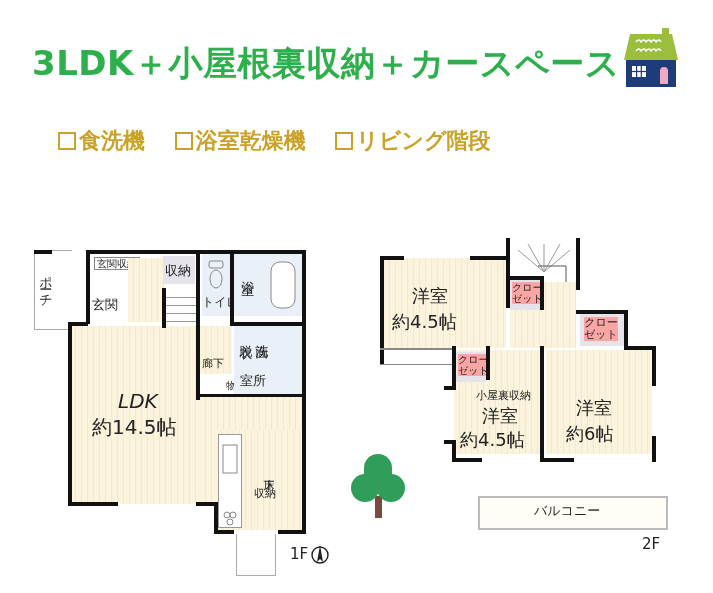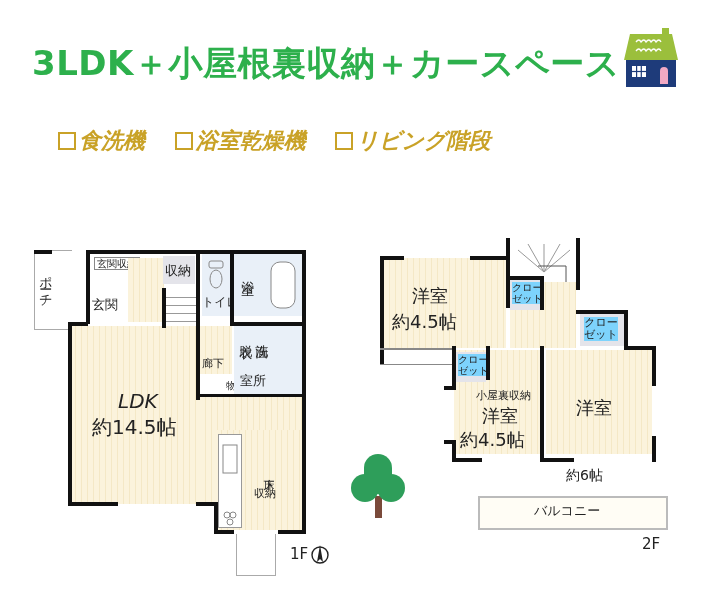--- a/index.html
+++ b/index.html
@@ -7,36 +7,36 @@
   body { position: relative; font-family: "DejaVu Sans", "Liberation Sans", sans-serif; }
 
   .title {
     position: absolute; left: 32px; top: 40px; height: 46px;
     font-size: 34px; font-weight: bold; color: #2db04c; letter-spacing: 0.5px;
     white-space: nowrap; line-height: 46px;
   }
   .house-icon { position: absolute; left: 622px; top: 26px; width: 58px; height: 62px; }
 
   .features { position: absolute; left: 58px; top: 122px; color: #c9a227; font-weight: bold; font-size: 22px; line-height: 38px; }
-  .features .row { white-space: nowrap; font-style: italic; }
+  .features .row { white-space: nowrap; }
   .features .item { display: inline-block; margin-right: 22px; }
   .features .box { display: inline-block; width: 18px; height: 18px; border: 2.5px solid #c9a227; vertical-align: -2px; margin-right: 3px; }
 
   .plan { position: absolute; }
   .wall { position: absolute; background: #111; }
   .thinwall { position: absolute; background: #888; }
   .room { position: absolute; }
   .floor-wood { background: repeating-linear-gradient(90deg, #fbf3dc 0 5px, #f4e8c6 5px 6px); }
   .floor-tile { background: #e9f0f8; }
   .floor-white { background: #ffffff; }
   .floor-gray { background: #e4e4ea; }
   .lbl { position: absolute; color: #222; text-align: center; line-height: 1.1; white-space: nowrap; }
   .vtext { writing-mode: vertical-rl; text-orientation: upright; letter-spacing: 2px; }
   .small { font-size: 10px; }
-  .closet-lbl { font-size: 10px; line-height: 11px; background: #7dd3fc; }
+  .closet-lbl { font-size: 10px; line-height: 11px; background: #fca5a5; }
 
   .tree { position: absolute; left: 350px; top: 452px; width: 56px; height: 68px; }
 </style>
 </head>
 <body>
 
 <div class="title">3LDK＋小屋根裏収納＋カースペース</div>
 <svg class="house-icon" viewBox="0 0 58 62">
   <rect x="40" y="2" width="7" height="12" fill="#9bbf3c"></rect>
   <polygon points="8,8 50,8 56,34 2,34" fill="#9bbf3c"></polygon>
@@ -165,21 +165,21 @@
 
   <div class="room floor-wood" style="left:454px;top:350px;width:90px;height:104px;"></div>
   <div class="room floor-gray" style="left:456px;top:352px;width:30px;height:30px;"></div>
   <div class="lbl closet-lbl" style="left:458px;top:354px;"><span>クロー</span><br><span>ゼット</span></div>
   <div class="lbl small" style="left:476px;top:390px;font-size:11px;">小屋裏収納</div>
   <div class="lbl" style="left:482px;top:406px;font-size:18px;">洋室</div>
   <div class="lbl" style="left:460px;top:430px;font-size:18px;">約4.5帖</div>
 
   <div class="room floor-wood" style="left:546px;top:350px;width:106px;height:104px;"></div>
   <div class="lbl" style="left:576px;top:398px;font-size:18px;">洋室</div>
-  <div class="lbl" style="left:566px;top:424px;font-size:14px;margin-top:44px;">約6帖</div>
+  <div class="lbl" style="left:566px;top:424px;font-size:18px;">約6帖</div>
 
   <div class="room floor-white" style="left:478px;top:496px;width:190px;height:34px;border:2px solid #bbb;background:#fffdf5;"></div>
   <div class="lbl" style="left:534px;top:504px;font-size:13px;">バルコニー</div>
 
   <div class="wall" style="left:380px;top:256px;width:4px;height:108px;"></div>
   <div class="wall" style="left:380px;top:256px;width:24px;height:4px;"></div>
   <div class="wall" style="left:470px;top:256px;width:40px;height:4px;"></div>
   <div class="wall" style="left:506px;top:238px;width:4px;height:70px;"></div>
   <div class="wall" style="left:576px;top:238px;width:4px;height:52px;"></div>
   <div class="wall" style="left:506px;top:276px;width:36px;height:4px;"></div>

